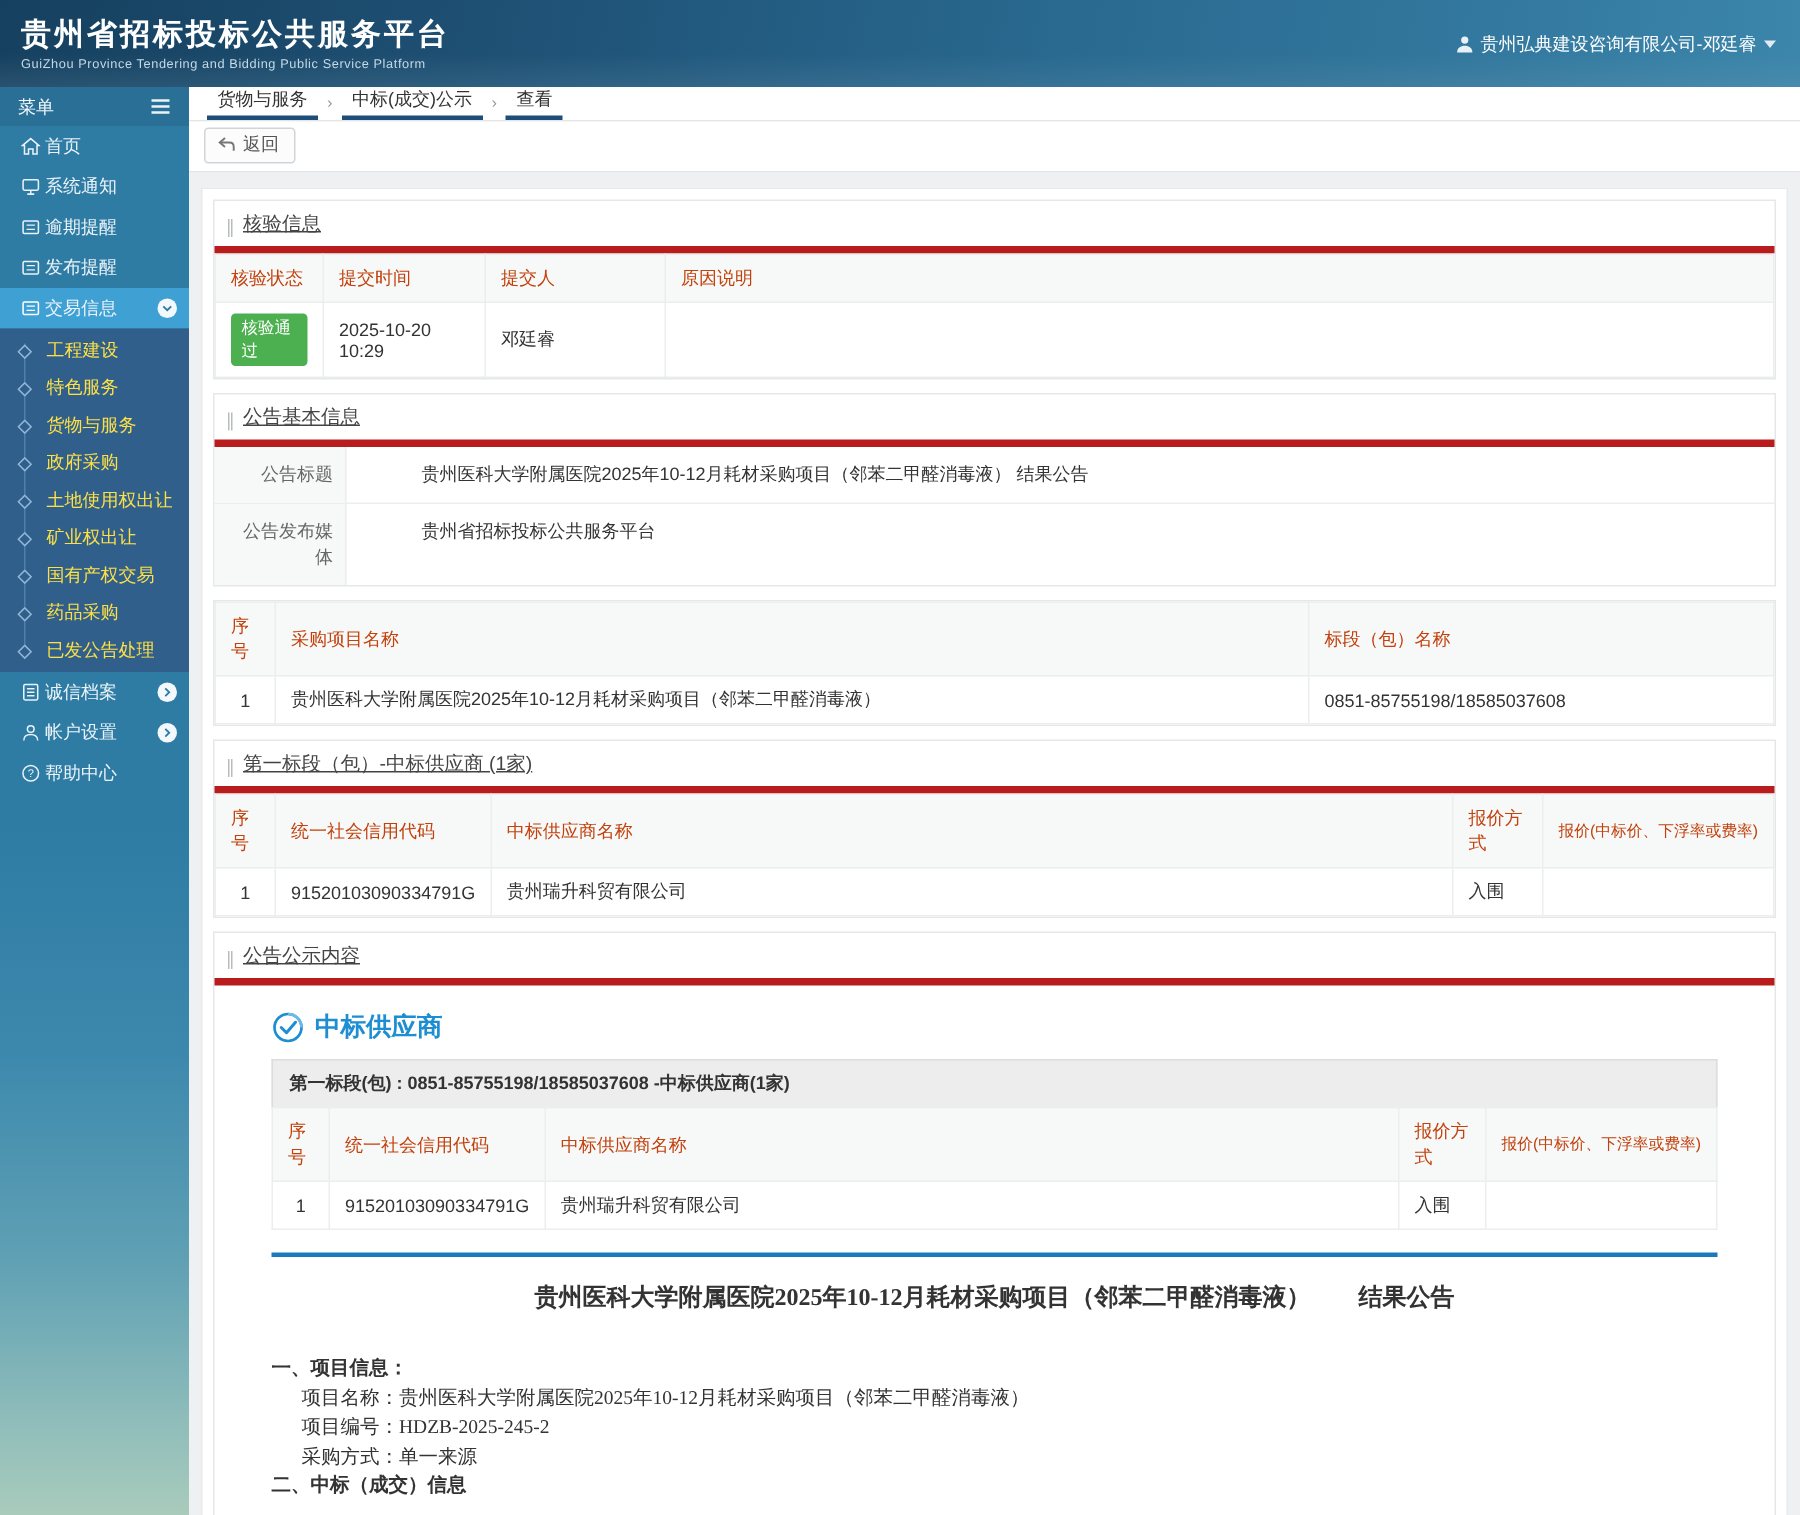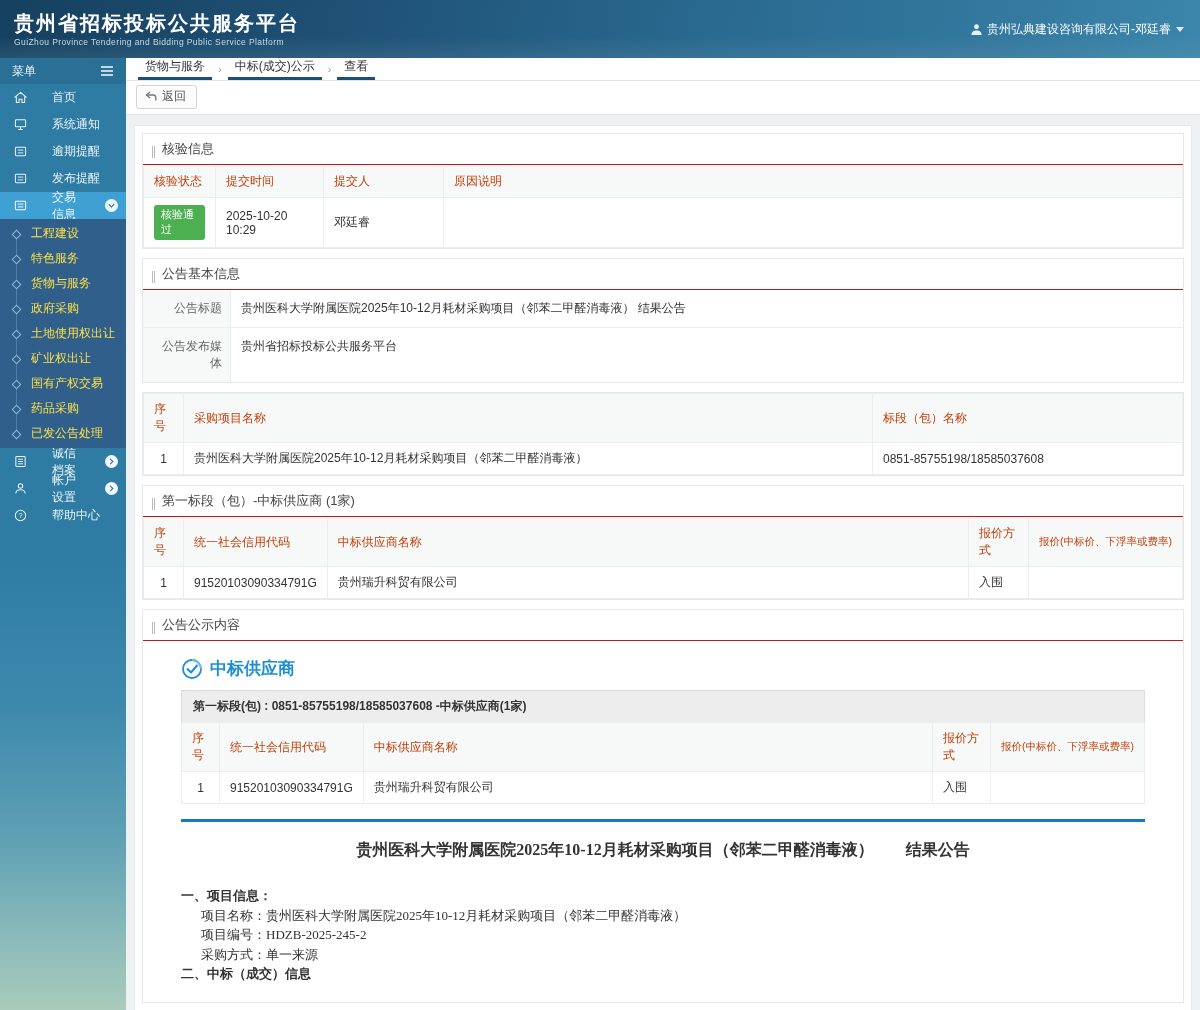--- a/index.html
+++ b/index.html
@@ -16,21 +16,21 @@
   .user-box { display:flex; align-items:center; gap:3px; color:#fff; font-size:12px; cursor:pointer; }
   .caret-down { display:inline-block; width:0; height:0; border-left:4px solid transparent; border-right:4px solid transparent; border-top:5px solid #dfeaf2; margin-left:2px; }
 
   .body-row { flex:1; display:flex; min-height:0; }
 
   
   .sidebar { width:126px; flex:0 0 126px; color:#eaf3f8; font-size:12px;
     background:linear-gradient(180deg,#2e7ba4 0%,#2e7ba4 52%,#3d89ad 68%,#5fa0b4 82%,#8dbcba 93%,#a9cbbc 100%); }
   .side-menu-header { height:26px; display:flex; align-items:center; justify-content:space-between; padding:0 12px; background:rgba(20,60,88,.18); }
   .side-menu-header .lbl { font-size:12px; color:#f2f8fb; }
-  .nav-item { height:27px; display:flex; align-items:center; gap:24px; padding:0 8px 0 13px; cursor:pointer; }
+  .nav-item { height:27px; display:flex; align-items:center; gap:2px; padding:0 8px 0 13px; cursor:pointer; }
   .nav-item .nav-label { flex:1; }
   .nav-item.active { background:#3fa0d4; }
   .sub-menu { background:#305f8c; position:relative; padding:2px 0; }
   .sub-menu::before { content:""; position:absolute; left:16px; top:10px; bottom:10px; width:1px; background:#4d81ab; }
   .sub-item { height:25px; display:flex; align-items:center; padding-left:31px; position:relative; cursor:pointer; color:#fde047; }
   .sub-item::before { content:""; position:absolute; left:13px; top:50%; width:5px; height:5px; margin-top:-3px;
     background:#305f8c; border:1px solid #8fb8d6; transform:rotate(45deg); }
   .circle-chev { width:13px; height:13px; border-radius:50%; background:#f2f8fb; display:flex; align-items:center; justify-content:center; flex:0 0 13px; }
   .ic { display:flex; align-items:center; justify-content:center; width:15px; height:15px; flex:0 0 15px; }
 
@@ -39,30 +39,30 @@
   .crumb-bar { background:#fff; border-bottom:1px solid #e2e4e5; padding:0 12px; display:flex; align-items:flex-end; height:23px; }
   .crumb { font-size:12px; color:#333; padding:3px 7px 2px; border-bottom:3px solid #1d4e79; cursor:pointer; }
   .crumb-sep { font-size:11px; color:#999; margin:0 6px 5px; }
   .toolbar { background:#fff; border-bottom:1px solid #e2e4e5; padding:4px 10px 5px; }
   .btn-back { display:inline-flex; align-items:center; gap:5px; font-size:12px; color:#555; background:#fcfcfc;
     border:1px solid #d2d4d5; border-radius:3px; padding:2px 10px 3px 8px; cursor:pointer; }
 
   .panel { background:#fff; margin:10px 8px 5px; border:1px solid #e7e9ea; padding:7px 7px 10px; flex:1; }
 
   .section { border:1px solid #e5e7e8; margin-bottom:9px; background:#fff; }
-  .section-title { display:flex; align-items:flex-end; gap:7px; padding:6px 9px; border-bottom:1px solid #b91c1c; font-size:13px; color:#444; }
+  .section-title { display:flex; align-items:flex-end; gap:7px; padding:6px 9px; border-bottom:5px solid #b91c1c; font-size:13px; color:#444;text-decoration:underline; }
   .tmark { width:3px; height:12px; border-left:1px solid #b9bcbe; border-right:1px solid #b9bcbe; }
 
   table.grid { width:100%; border-collapse:collapse; font-size:12px; }
   table.grid th { background:#f7f8f8; color:#c2410c; font-weight:normal; text-align:left; padding:7px 10px; border:1px solid #ecedee; }
   table.grid td { color:#333; padding:7px 10px; border:1px solid #ecedee; background:#fff; }
   table.grid .c { text-align:center; }
   .badge-green { display:inline-block; background:#4cb050; color:#fff; font-size:11px; padding:2px 7px 3px; border-radius:3px; }
 
-  .kv-row { display:flex; border-bottom:1px solid #ecedee; }
+  .kv-row { display:flex; border-bottom:1px solid #ecedee;gap:40px; }
   .kv-row:last-child { border-bottom:none; }
   .kv-label { width:88px; flex:0 0 88px; background:#f7f8f8; color:#666; font-size:12px; text-align:right; padding:10px 8px; border-right:1px solid #ecedee; }
   .kv-value { flex:1; font-size:12px; color:#333; padding:10px 10px; }
 
   .th-sm { font-size:10.5px; white-space:nowrap; }
 
   
   .content-body { padding:4px 38px 18px; }
   .supplier-head { display:flex; align-items:center; gap:7px; margin:12px 0 10px; color:#1e8ed2; font-size:17px; font-weight:bold; }
   .pkg-bar { background:#ededee; border:1px solid #dadcdd; border-bottom:none; font-size:12px; font-weight:bold; color:#333; padding:7px 11px; }

